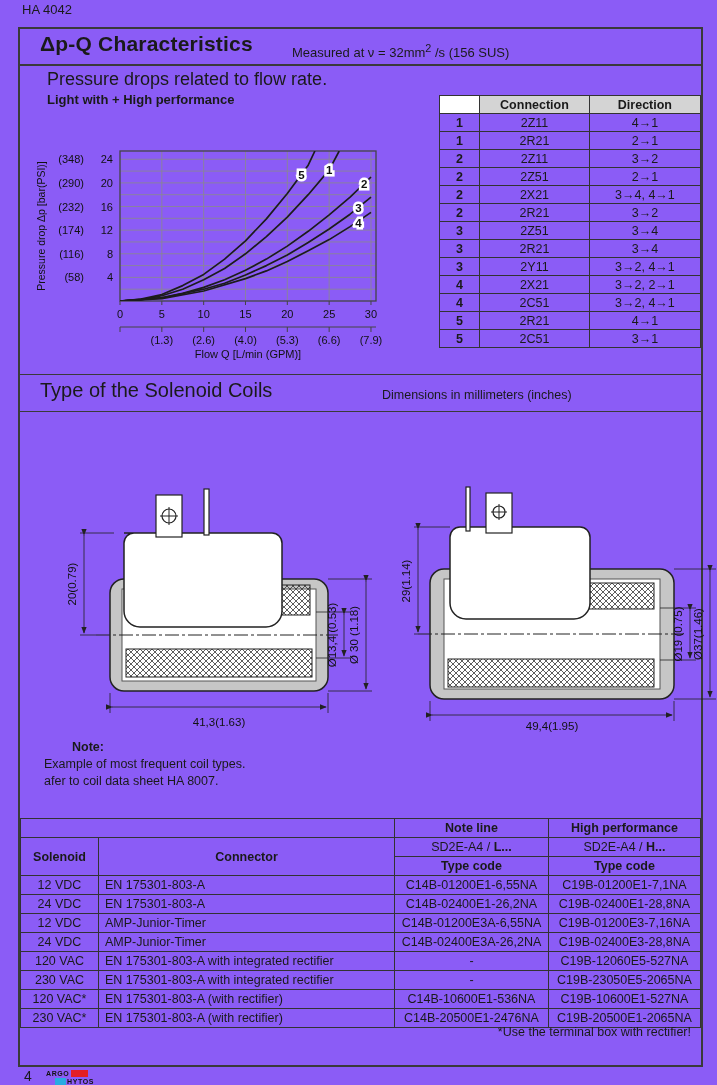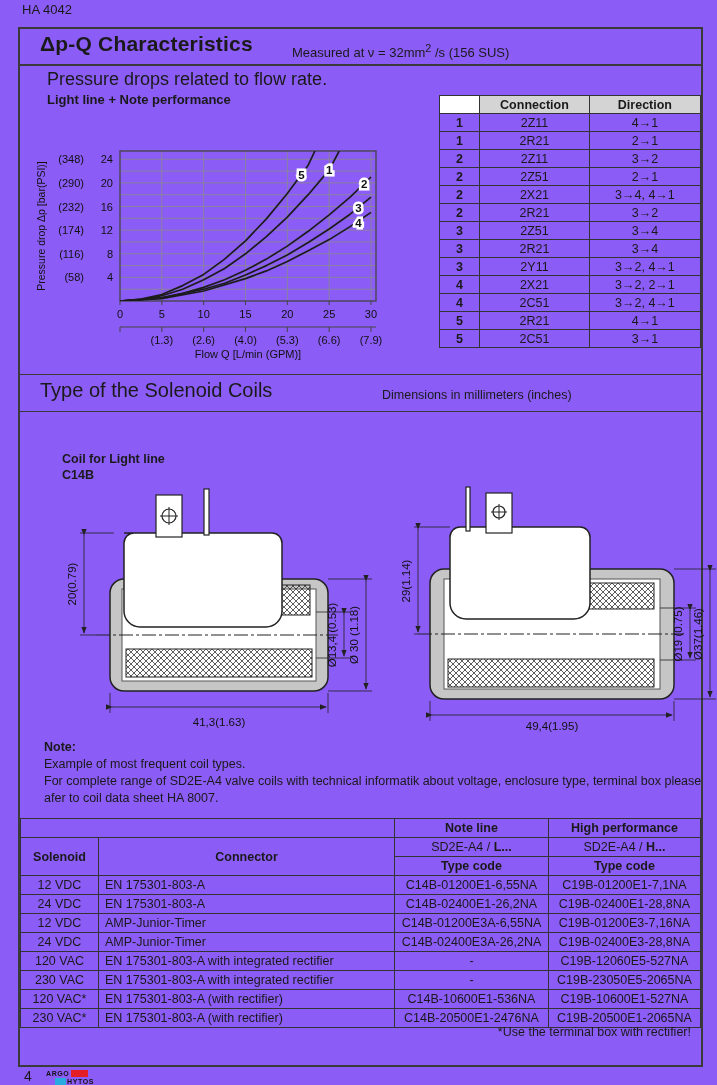--- a/index.html
+++ b/index.html
@@ -27,21 +27,21 @@
   .conn-table th.blank{background:#fff;}
   .conn-table td.num{font-weight:bold;width:30px;}
   .conn-table .c-conn{width:100px;margin-top:12px;}
   .conn-table .c-dir{width:102px;}
 
   
   .coil-label{position:absolute;font-size:12.5px;font-weight:bold;line-height:16px;}
   .coil-svg{position:absolute;}
 
   .note{position:absolute;left:24px;top:710px;font-size:12.5px;line-height:17px;width:660px;}
-  .note b{font-weight:bold;}
+  .note b{font-weight:bold;margin-left:28px;}
 
   
   .coil-table{position:absolute;left:0px;top:789px;width:681px;border-collapse:collapse;font-size:12.5px;border:1.5px solid #222;}
   .coil-table td{border:1px solid #333;padding:1px 6px;height:16px;}
   .coil-table .hd{font-weight:bold;text-align:center;}
   .coil-table .ctr{text-align:center;}
   .coil-table .lft{text-align:left;}
   .footnote{position:absolute;right:10px;top:996px;font-size:12.5px;}
 
   .pagenum{position:absolute;left:24px;top:1068px;font-size:14px;}
@@ -62,21 +62,21 @@
   <div class="frame">
 
     <div class="band" style="top:0;">
       <div class="sec-title">Δp-Q Characteristics</div>
       <div class="sec-sub" style="left:272px;">
         <span>Measured at  ν =  32mm</span><sup>2</sup><span> /s (156 SUS)</span>
       </div>
     </div>
 
     <div class="intro">Pressure drops related to flow rate.</div>
-    <div class="chart-caption">Light line + Note performance</div>
+    <div class="chart-caption">Light with + High performance</div>
 
     <svg id="dpq-chart" class="coil-svg" style="left:12px;top:114px;" width="372" height="224" viewBox="0 0 372 224">
         <line x1="88" y1="146.18897637795277" x2="344" y2="146.18897637795277" stroke="#8a8a8a" stroke-width="0.8"></line>
         <line x1="88" y1="134.3779527559055" x2="344" y2="134.3779527559055" stroke="#8a8a8a" stroke-width="0.8"></line>
         <line x1="88" y1="122.56692913385827" x2="344" y2="122.56692913385827" stroke="#8a8a8a" stroke-width="0.8"></line>
         <line x1="88" y1="110.75590551181102" x2="344" y2="110.75590551181102" stroke="#8a8a8a" stroke-width="0.8"></line>
         <line x1="88" y1="98.94488188976378" x2="344" y2="98.94488188976378" stroke="#8a8a8a" stroke-width="0.8"></line>
         <line x1="88" y1="87.13385826771653" x2="344" y2="87.13385826771653" stroke="#8a8a8a" stroke-width="0.8"></line>
         <line x1="88" y1="75.32283464566929" x2="344" y2="75.32283464566929" stroke="#8a8a8a" stroke-width="0.8"></line>
         <line x1="88" y1="63.511811023622045" x2="344" y2="63.511811023622045" stroke="#8a8a8a" stroke-width="0.8"></line>
@@ -225,24 +225,20 @@
             <td>3→1</td>
           </tr>
         </tbody>
     </table>
 
     <div class="band2">
       <div class="sec-title">Type of the Solenoid Coils</div>
       <div class="sec-sub">Dimensions in millimeters (inches)</div>
     </div>
 
-    <div class="coil-label" style="left:42px;top:422px;">
-      <div>Coil for Light line</div>
-      <div>C14B</div>
-    </div>
 
     <svg class="coil-svg" style="left:18px;top:452px;" width="340" height="252" viewBox="0 0 340 252">
       <defs>
         <marker id="arrA" markerWidth="9" markerHeight="7" refX="8" refY="3.5" orient="auto">
           <path d="M0,0 L9,3.5 L0,7 z" fill="#222"></path>
         </marker>
         <pattern id="h1" width="6" height="6" patternUnits="userSpaceOnUse">
           <path d="M0,6 L6,0 M-1,1 L1,-1 M5,7 L7,5 M0,0 L6,6 M-1,5 L1,7 M5,-1 L7,1" stroke="#333" stroke-width="0.8"></path>
         </pattern>
       </defs>
@@ -321,21 +317,20 @@
       </g>
       <text transform="translate(32 100) rotate(-90)" text-anchor="middle" font-size="11.5" fill="#111">29(1.14)</text>
       <text x="174" y="249" text-anchor="middle" font-size="11.5" fill="#111">49,4(1.95)</text>
       <text transform="translate(304 153) rotate(-90)" text-anchor="middle" font-size="11.5" fill="#111">Ø19 (0.75)</text>
       <text transform="translate(324 153) rotate(-90)" text-anchor="middle" font-size="11.5" fill="#111">Ø37(1.46)</text>
     </svg>
 
     <div class="note">
       <div><b>Note:</b></div>
       <div>Example of most frequent coil types.</div>
-      <div>For complete range of SD2E-A4 valve coils with technical informatik about voltage, enclosure type, terminal box please</div>
       <div>afer to coil data sheet HA 8007.</div>
     </div>
 
     <table class="coil-table">
       <colgroup>
           <col style="width:78px">
           <col style="width:296px">
           <col style="width:154px">
           <col>
         </colgroup>

